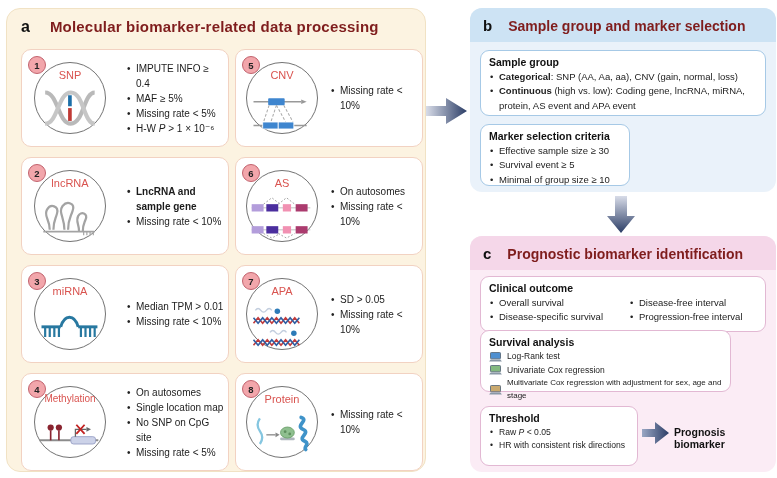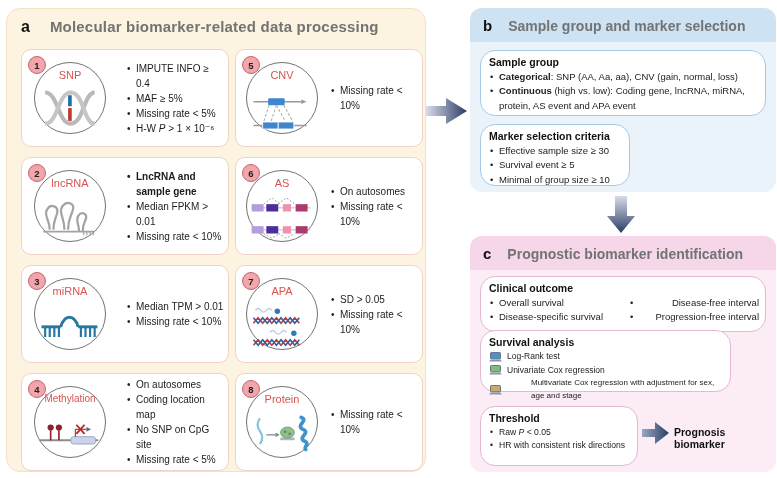--- a/index.html
+++ b/index.html
@@ -2,21 +2,21 @@
 <html><head>
 <meta charset="utf-8">
 <style>
   html,body{margin:0;padding:0;background:#fff;}
   .canvas{position:relative;width:777px;height:478px;background:#fff;
     font-family:"Liberation Sans","DejaVu Sans",sans-serif;color:#1c1c1c;overflow:hidden;}
   .panel{position:absolute;border-radius:14px;}
   #panel-a{left:6px;top:8px;width:418px;height:462px;background:#fcf3e1;border:1px solid #f1e2c4;}
   .panel-header{position:absolute;top:9px;left:14px;display:flex;align-items:baseline;}
   .panel-letter{font-size:16px;font-weight:700;color:#111;}
-  .panel-title{font-size:15px;font-weight:700;color:#737373;margin-left:20px;letter-spacing:.2px;}
+  .panel-title{font-size:15px;font-weight:700;color:#7f1d1d;margin-left:20px;letter-spacing:.2px;}
 
   
   .card{position:absolute;background:#fff;border:1.5px solid #f2d2c2;border-radius:10px;}
   .c1{left:14px;top:40px;width:206px;height:96px;}
   .c2{left:14px;top:148px;width:206px;height:96px;}
   .c3{left:14px;top:256px;width:206px;height:96px;}
   .c4{left:14px;top:364px;width:206px;height:96px;}
   .c5{left:228px;top:40px;width:186px;height:96px;}
   .c6{left:228px;top:148px;width:186px;height:96px;}
   .c7{left:228px;top:256px;width:186px;height:96px;}
@@ -41,41 +41,41 @@
   
   #panel-b{left:470px;top:8px;width:306px;height:184px;background:#eaf2fa;border-radius:12px;}
   #panel-c{left:470px;top:236px;width:306px;height:236px;background:#fbecf5;border-radius:12px;}
   .band{position:absolute;top:0;left:0;right:0;height:34px;border-radius:12px 12px 0 0;}
   #panel-b .band{background:#cde3f4;}
   #panel-c .band{background:#f5d7e9;}
   .band .panel-header{top:9px;left:13px;}
   .band .panel-letter{font-size:15px;}
   .band .panel-title{font-size:14px;margin-left:16px;letter-spacing:0;}
 
-  .infobox{position:absolute;background:#fff;border-radius:15px;box-sizing:border-box;padding:5px 6px 4px 8px;}
+  .infobox{position:absolute;background:#fff;border-radius:9px;box-sizing:border-box;padding:5px 6px 4px 8px;}
   #panel-b .infobox{border:1.5px solid #a6c9e6;}
   #panel-c .infobox{border:1.5px solid #e2b8d3;}
   .infobox h4{margin:0 0 2px 0;font-size:10.5px;font-weight:700;color:#111;}
   .infobox ul{margin:0;padding:0;list-style:none;}
   .infobox li{position:relative;padding-left:10px;font-size:9.5px;line-height:1.5;color:#1c1c1c;}
   .infobox li::before{content:"•";position:absolute;left:1px;top:0;color:#222;}
 
   #sample-group{left:10px;top:42px;width:286px;height:66px;}
   #marker-criteria{left:10px;top:116px;width:150px;height:62px;}
 
   #clinical-outcome{left:10px;top:40px;width:286px;height:56px;}
   .two-col{display:flex;}
   .two-col ul:first-child{flex:0 0 140px;}
-  .two-col ul:last-child{flex:1;text-align:right;}
+  .two-col ul:last-child{flex:1;}
 
   #survival-analysis{left:10px;top:94px;width:251px;height:62px;}
   #survival-analysis li{padding-left:0;font-size:8.5px;line-height:1.6;display:flex;align-items:center;}
   #survival-analysis li::before{content:none;}
   #survival-analysis li svg{margin-right:5px;flex:0 0 auto;}
-  #survival-analysis li.small{font-size:8px;gap:24px;}
+  #survival-analysis li.small{font-size:8px;}
 
   #threshold{left:10px;top:170px;width:158px;height:60px;}
   #threshold li{font-size:8.6px;}
 
   .arrow{position:absolute;}
   #arrow-ab{left:426px;top:95px;}
   #arrow-bc{left:606px;top:196px;}
   #arrow-result{left:172px;top:184px;}
   #result-label{position:absolute;left:204px;top:190px;width:100px;
     font-size:10.5px;font-weight:700;color:#111;}
@@ -120,21 +120,20 @@
             <path d="M15 38 C15 26 8 23 12 16 C16 9 25 12 23 20 C21.5 26 19 28 19 38"></path>
             <path d="M31 38 C31 24 24 19 29 12 C34 6 43 9 40 17 C38 24 35 26 35 38"></path>
             <path d="M47 40 C47 31 43 29 46 23 C49 17 57 20 54 27 C52 32 51 33 51 40"></path>
             <path d="M8 40 H64" stroke-width="1.8"></path>
           </g>
           <path d="M52 40 v4 M55.5 40 v4 M59 40 v4 M62.5 40 v4" stroke="#a3a3a3" stroke-width="1.3"></path>
         </svg>
       </div>
       <ul class="bullets">
         <li class="bold">LncRNA and sample gene</li>
-        <li>Median FPKM &gt; 0.01</li>
         <li>Missing rate &lt; 10%</li>
       </ul>
     </div>
 
     <div class="card c3">
       <span class="badge">3</span>
       <div class="circle">
         <span class="circle-label">miRNA</span>
         <svg width="66" height="44" viewBox="0 0 72 48">
           <g stroke="#2878a0" fill="none">
@@ -163,21 +162,21 @@
           <line x1="25" y1="32" x2="25" y2="21" stroke="#8a2430" stroke-width="1.8"></line>
           <circle cx="25" cy="18" r="3.4" fill="#8a2430"></circle>
           <rect x="38" y="28" width="27" height="8" rx="3" fill="#ccd2e8" stroke="#98a0c6" stroke-width="1"></rect>
           <path d="M43 28 V20 H55" stroke="#666" stroke-width="1.4" fill="none"></path>
           <path d="M55 17.5 L60 20 L55 22.5 Z" fill="#666"></path>
           <path d="M44 15 L53 25 M53 15 L44 25" stroke="#c22222" stroke-width="2"></path>
         </svg>
       </div>
       <ul class="bullets">
         <li>On autosomes</li>
-        <li>Coding location map</li>
+        <li>Single location map</li>
         <li>No SNP on CpG site</li>
         <li>Missing rate &lt; 5%</li>
       </ul>
     </div>
 
     <div class="card c5 col2">
       <span class="badge">5</span>
       <div class="circle">
         <span class="circle-label">CNV</span>
         <svg width="66" height="44" viewBox="0 0 72 48">

